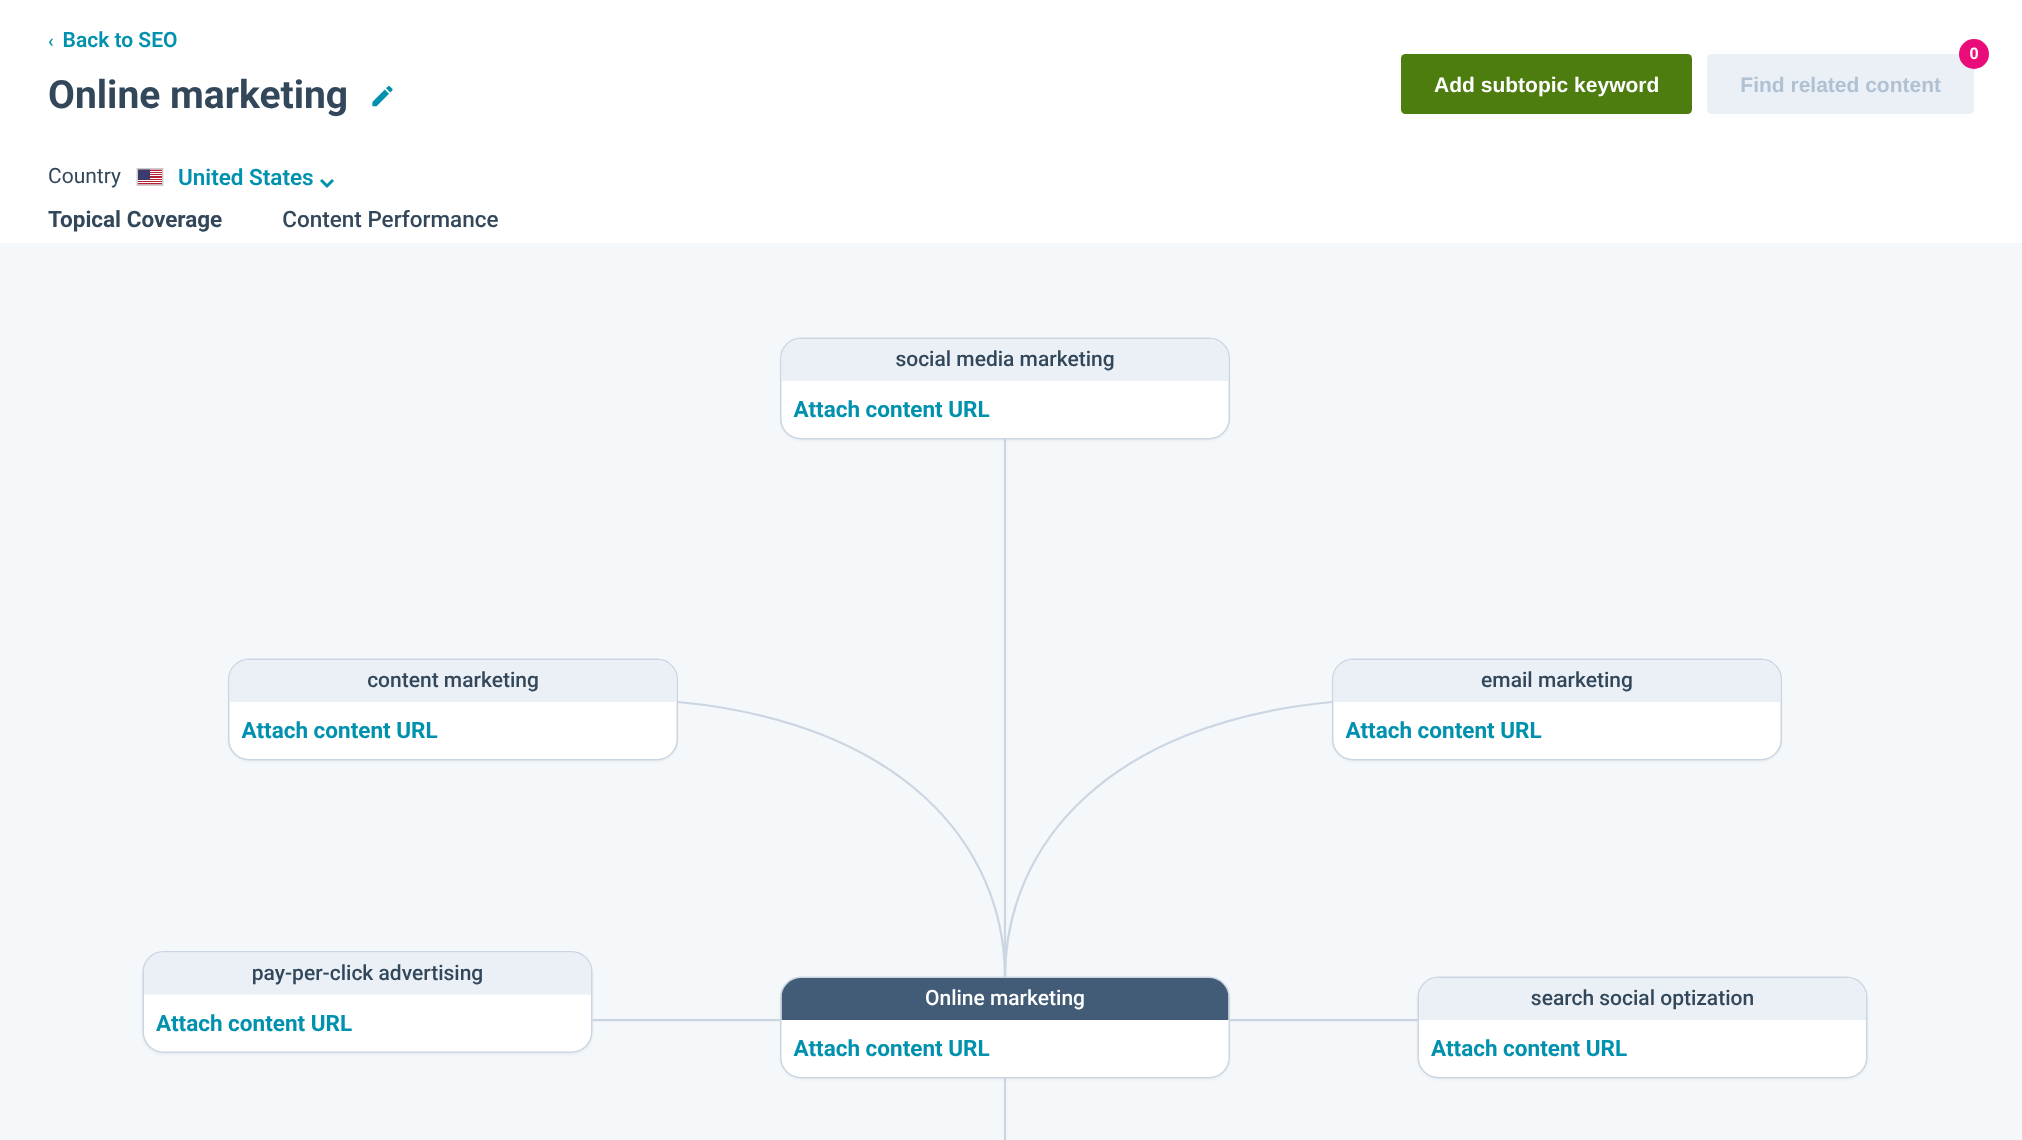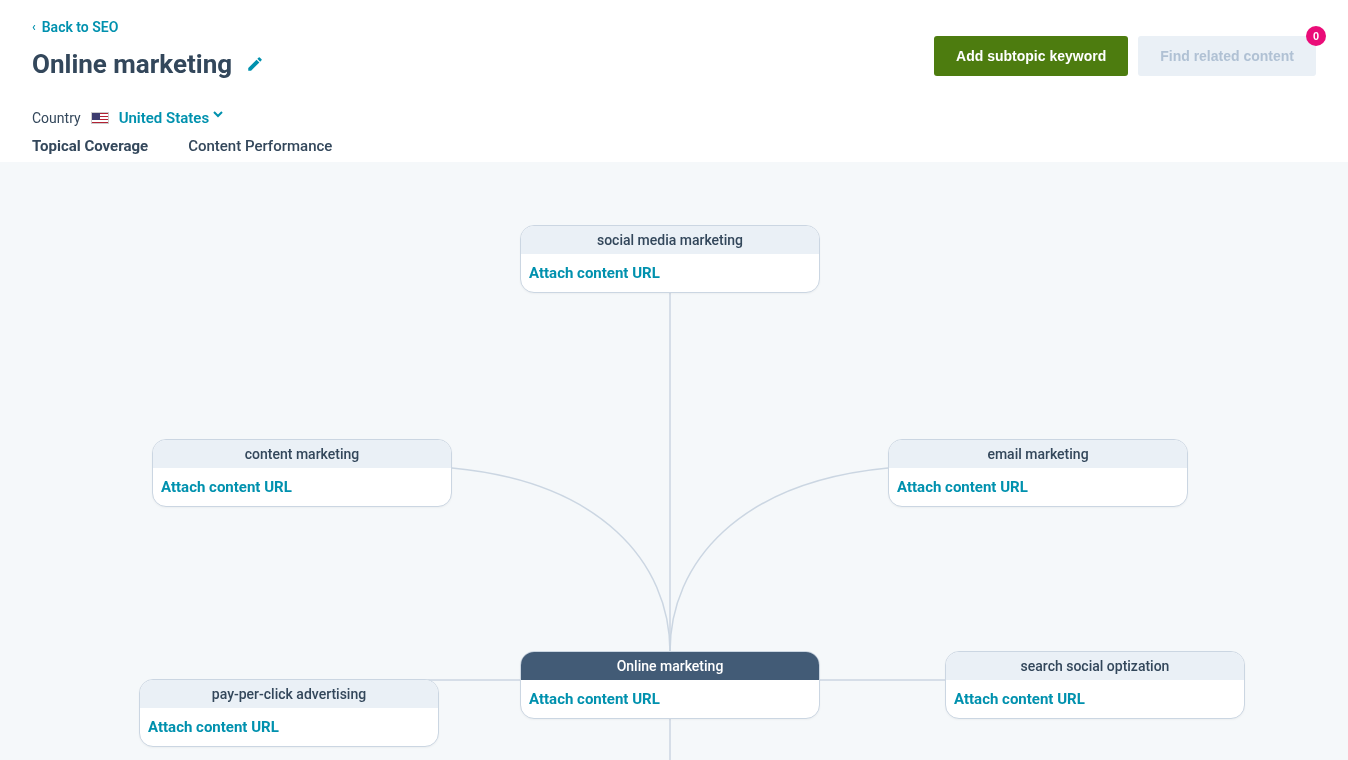--- a/index.html
+++ b/index.html
@@ -65,21 +65,21 @@
     position:absolute;
     left:0;top:0;
     width:8px;height:7px;
     background:#3c3b6e;
   }
   .country-select {
     color: #0091ae;
     font-weight: 600;
     font-size: 15px;
     display: inline-flex;
-    align-items: flex-start;
+    align-items: flex-end;
     gap: 4px;
   }
   .tabs {
     display: flex;
     gap: 40px;
     margin-top: 10px;
     border-bottom: 1px solid #dfe3eb;
   }
   .tab {
     padding: 0 0 14px 0;
@@ -261,21 +261,21 @@
   <div class="node" style="left:152px; top:277px;">
     <div class="node-title">content marketing</div>
     <div class="node-action">Attach content URL</div>
   </div>
 
   <div class="node" style="left:888px; top:277px;">
     <div class="node-title">email marketing</div>
     <div class="node-action">Attach content URL</div>
   </div>
 
-  <div class="node" style="left:95px; top:517px;margin-left:44px;">
+  <div class="node" style="left:95px; top:472px;">
     <div class="node-title">pay-per-click advertising</div>
     <div class="node-action">Attach content URL</div>
   </div>
 
   <div class="node" style="left:945px; top:489px;">
     <div class="node-title">search social optization</div>
     <div class="node-action">Attach content URL</div>
   </div>
 
 </div>

